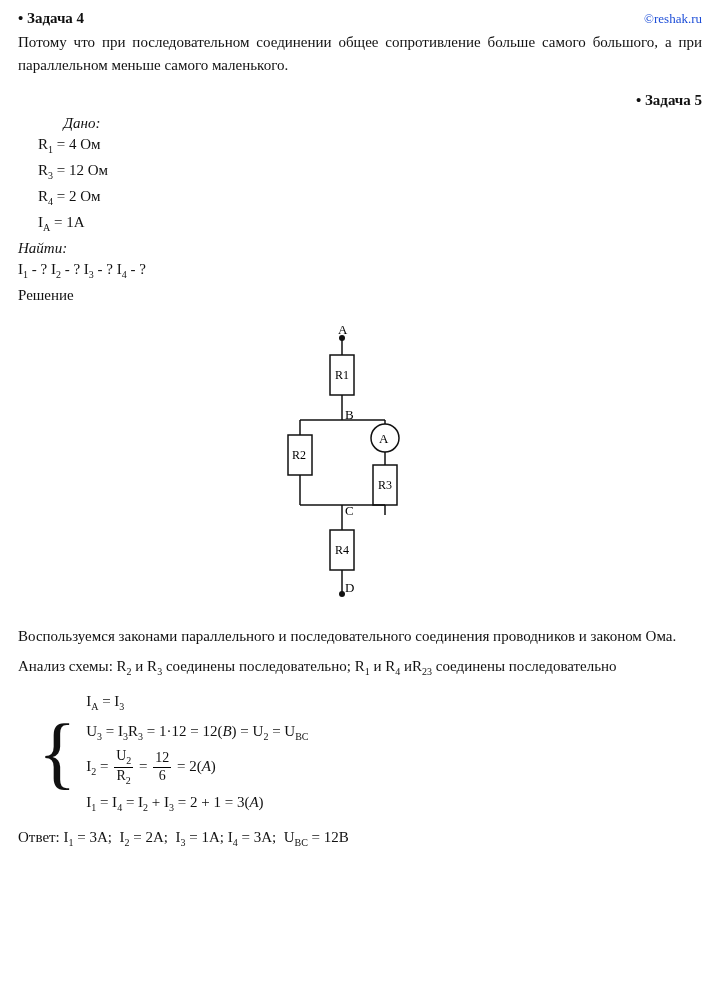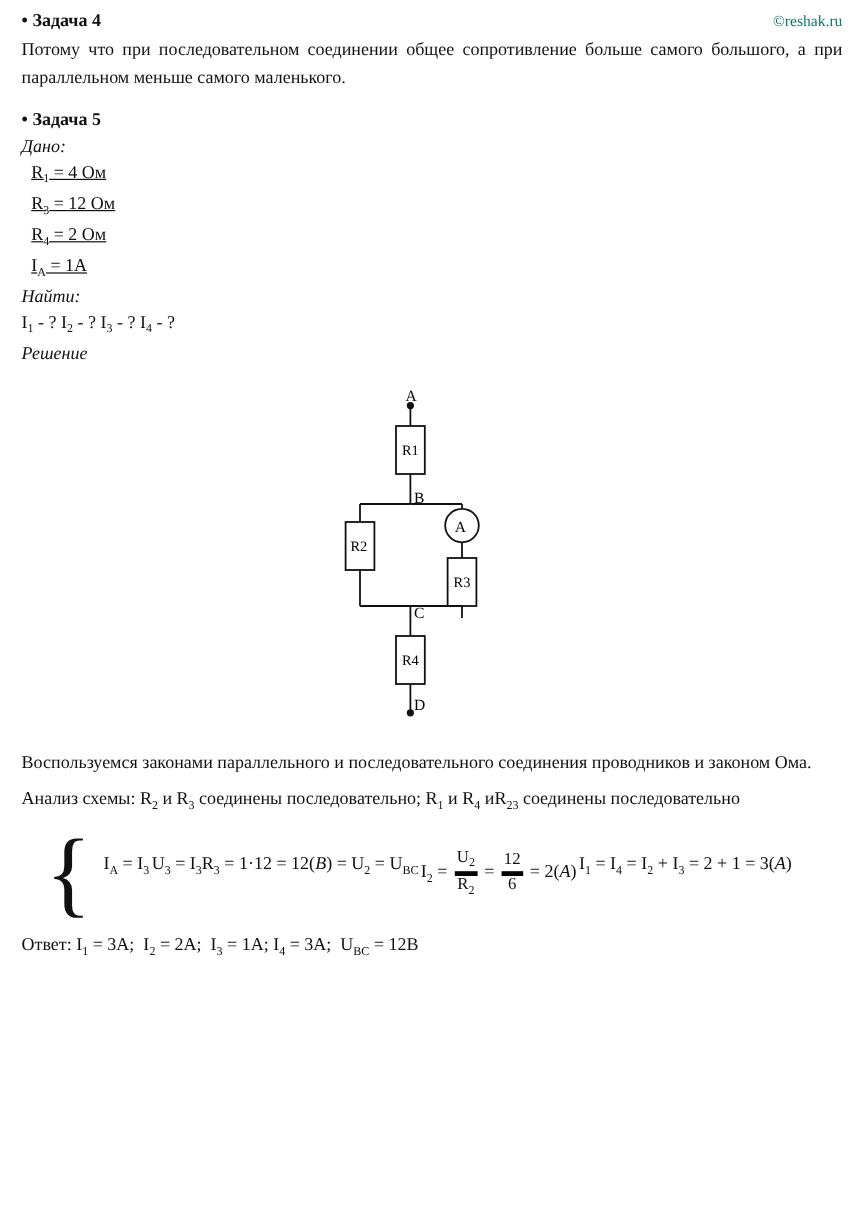--- a/index.html
+++ b/index.html
@@ -8,59 +8,59 @@
       min-height: 1008px;
       background: #fff;
       font-family: 'Times New Roman', Times, serif;
       font-size: 15px;
       color: #111;
       padding: 10px 18px;
     }
     .header-row {
       display: flex;
       justify-content: space-between;
-      align-items: flex-start;
+      align-items: flex-end;
       margin-bottom: 4px;
     }
     .task-title {
       font-weight: bold;
       font-size: 15px;
     }
     .copyright {
       font-size: 13px;
-      color: #0f766e;
+      color: #1d4ed8;
     }
     .task4-text {
       text-align: justify;
       margin-bottom: 16px;
       line-height: 1.5;
     }
     .task5-title {
       font-weight: bold;
       font-size: 15px;
       margin-bottom: 6px;
+      text-align: right;
     }
     .given-label {
       font-style: italic;
       font-size: 15px;
+      text-align: center;
     }
     .given-data {
-      margin-left: 8px;
-      line-height: 1.6;
-      text-decoration: underline;
+      margin-left: 20px;
+      line-height: 1.6;
     }
     .find-label {
       font-style: italic;
     }
     .find-data {
       margin-left: 0;
       line-height: 1.6;
     }
     .solution-label {
-      font-style: italic;
       margin-bottom: 6px;
     }
     
     .circuit-container {
       display: flex;
       justify-content: center;
       margin: 10px 0 14px 0;
     }
     
     .solution-text {
@@ -78,37 +78,37 @@
     .eq-brace {
       font-size: 80px;
       line-height: 1;
       vertical-align: middle;
       margin-right: 6px;
       font-family: 'Times New Roman', serif;
       font-weight: 100;
     }
     .eq-lines {
       display: inline-flex;
-      flex-direction: row;
+      flex-direction: column;
       vertical-align: middle;
       gap: 2px;
     }
     .eq-line {
       display: block;
       line-height: 1.8;
     }
     .frac {
       display: inline-flex;
       flex-direction: column;
       align-items: center;
       vertical-align: middle;
       font-size: 14px;
       margin: 0 2px;
     }
-    .frac-num { border-bottom: 4px solid #000000; padding: 0 2px; line-height: 1.2; }
+    .frac-num { border-bottom: 1px solid #000000; padding: 0 2px; line-height: 1.2; }
     .frac-den { padding: 0 2px; line-height: 1.2; }
     .answer-row {
       text-align: justify;
       line-height: 1.6;
       margin-top: 6px;
       font-size: 15px;
     }
     sub { font-size: 10px; }
   </style>
 </head>

